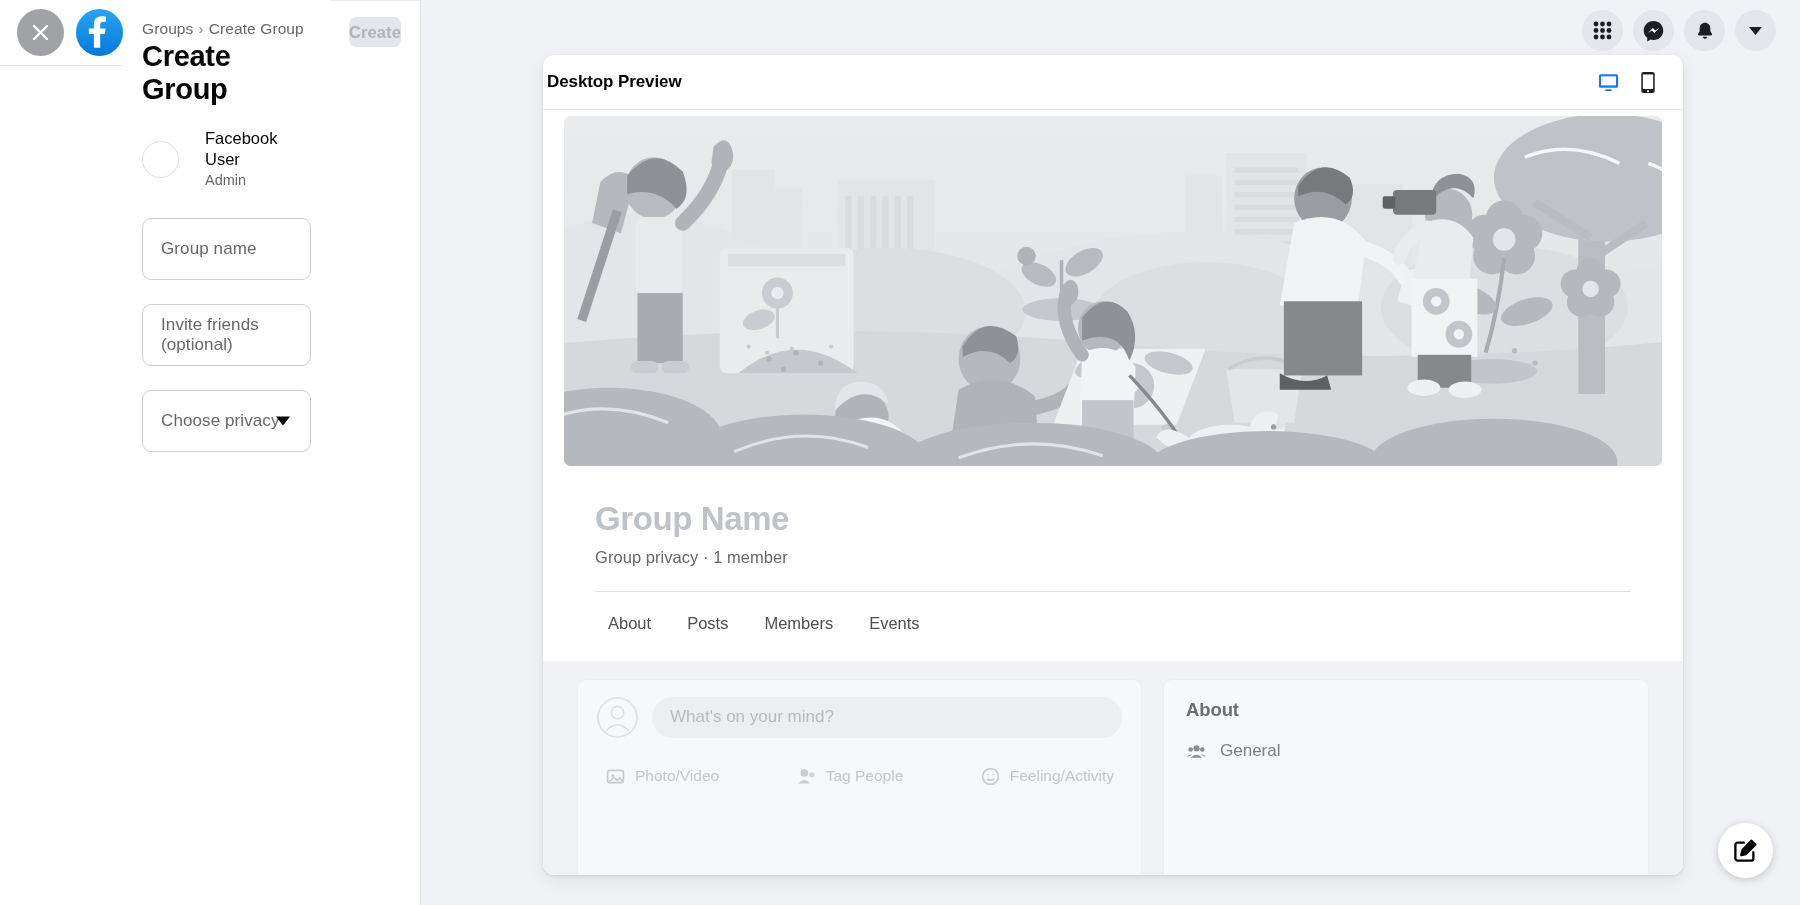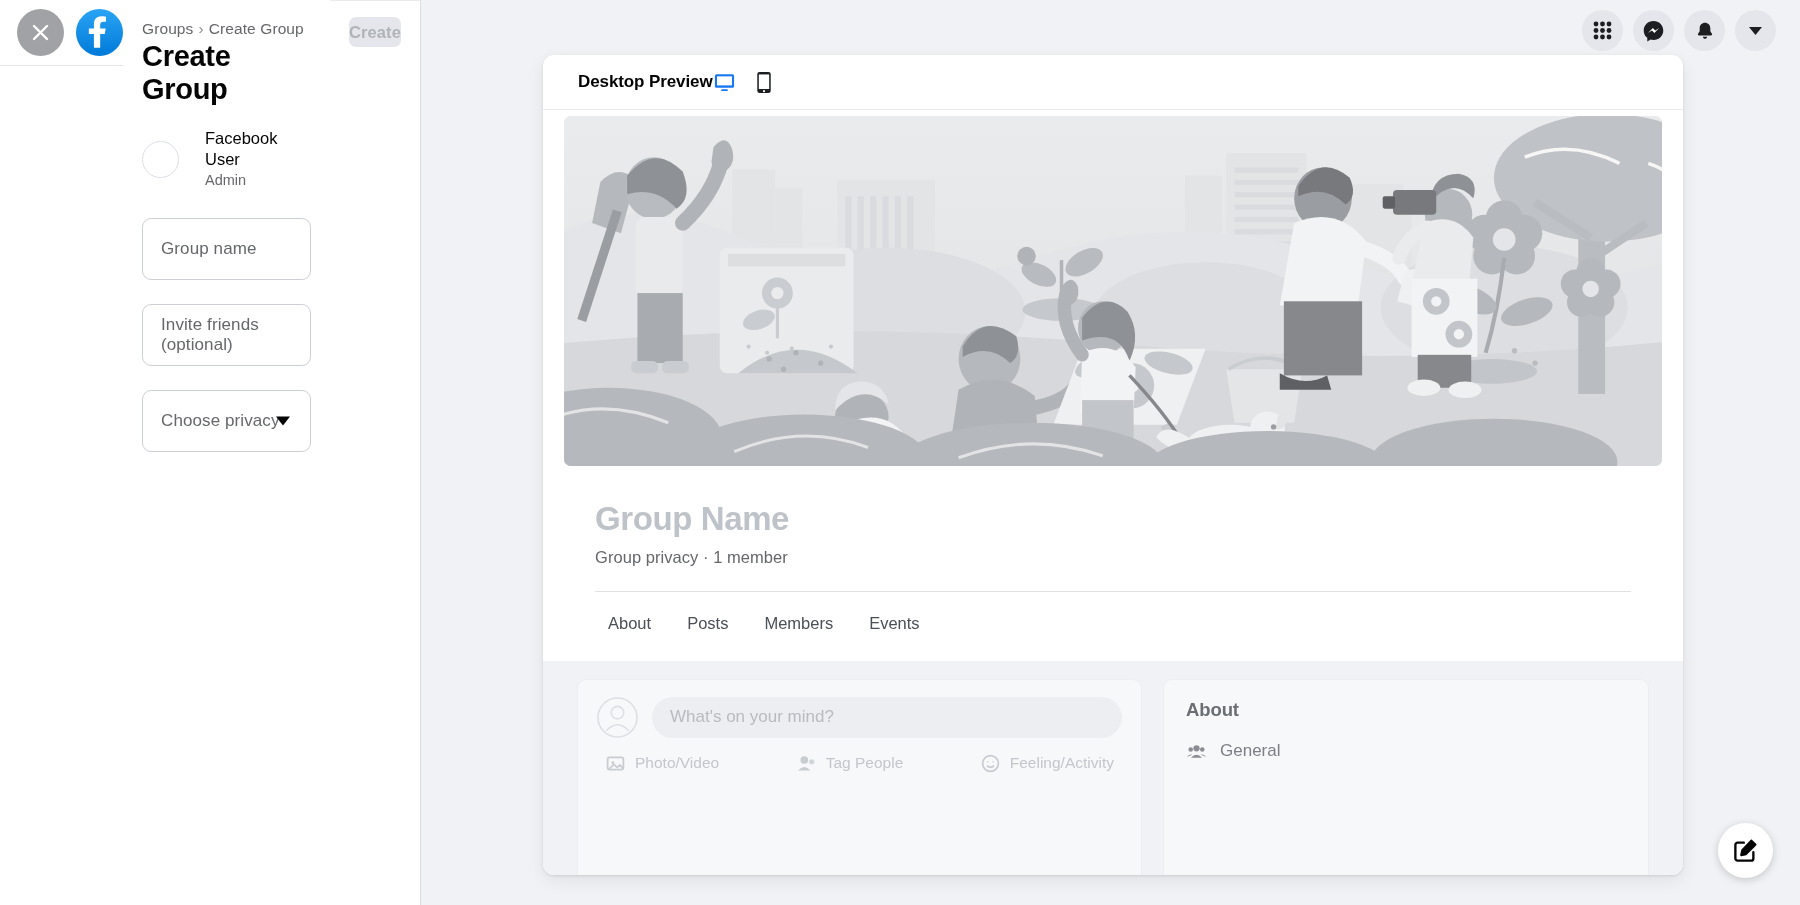--- a/index.html
+++ b/index.html
@@ -110,22 +110,22 @@
     position: absolute;
     left: 543px; top: 55px;
     width: 1140px; height: 820px;
     background: #ffffff;
     border-radius: 11px;
     box-shadow: 0 1px 3px rgba(0,0,0,.10), 0 6px 18px rgba(0,0,0,.07);
     overflow: hidden;
   }
   .preview-head {
     height: 55px;
-    display: flex; align-items: center; 
-    padding: 0 27px 0 35px;
+    display: flex; align-items: center; justify-content: space-between;
+    padding: 0 27px 0 4px;
     border-bottom: 1px solid #e9ebee;
   }
   .preview-title { font-size: 17px; font-weight: bold; color: #050505; letter-spacing: -.1px; }
   .device-toggle { display: flex; align-items: center; gap: 20px; }
   .device-btn { cursor: pointer; display: flex; align-items: center; }
 
   .hero {
     margin: 6px 21px 0 21px;
     height: 350px;
     border-radius: 7px;
@@ -167,21 +167,21 @@
   .composer-avatar { width: 41px; height: 41px; flex: none; }
   .composer-input {
     flex: 1; height: 41px;
     background: #eceef1; border-radius: 21px;
     display: flex; align-items: center; padding: 0 18px;
     font-size: 17px; color: #b8bbc0;
     cursor: text;
   }
   .composer-actions {
     display: flex; justify-content: space-between;
-    margin-top: 15px; padding: 0 8px;
+    margin-top: 28px; padding: 0 8px;
   }
   .composer-action {
     display: flex; align-items: center; gap: 9px;
     font-size: 15.5px; color: #c3c6cb; cursor: pointer;
   }
   .about-card {
     flex: 1;
     background: #f7f8fa;
     border: 1px solid #eceef1;
     border-radius: 9px;

